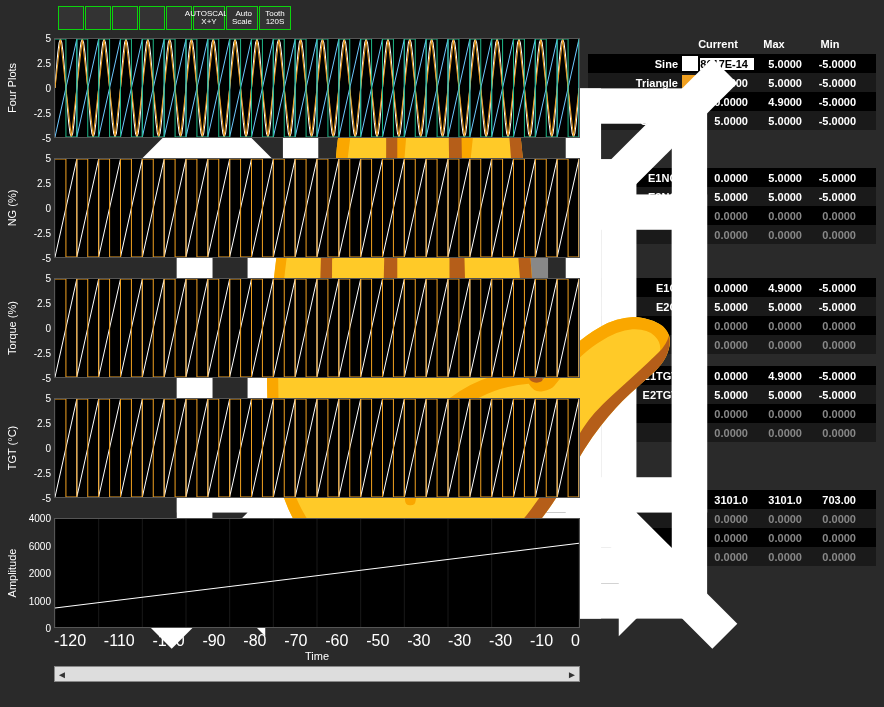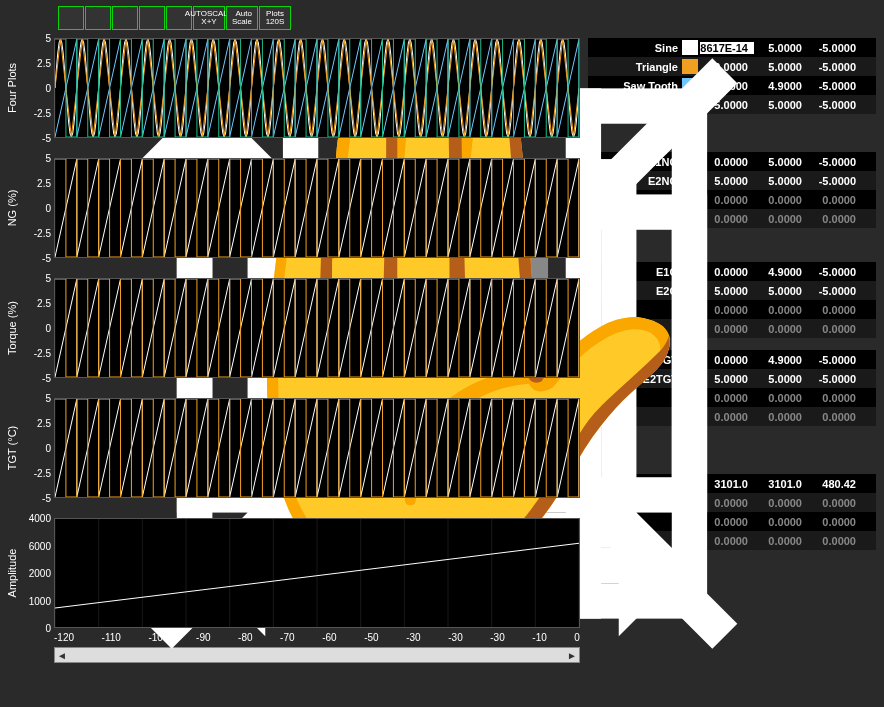--- a/index.html
+++ b/index.html
@@ -72,21 +72,21 @@
   .plot {
     flex: 1;
     background: #000;
     border: 1px solid #555;
     position: relative;
     overflow: hidden;
   }
   .xticks {
     display: flex;
     justify-content: space-between;
-    font-size: 10px;
+    font-size: 16px;
     padding: 2px 0 0 54px;
     text-align: right;
   }
   .xlabel {
     text-align: center;
     font-size: 11px;
     padding-left: 54px;
   }
   .scrollbar {
     margin: 4px 0 0 54px;
@@ -150,21 +150,21 @@
         <line x1="2" y1="18" x2="6" y2="14" stroke="#fff"></line>
         <line x1="18" y1="18" x2="14" y2="14" stroke="#fff"></line>
       </svg></div>
     <div class="tb-btn" style="white-space: pre;"><svg viewBox="0 0 20 20">
         <text x="10" y="14" text-anchor="middle" font-size="14" fill="#fff">✋</text>
       </svg></div>
     <div class="tb-btn wide" style="white-space: pre;">AUTOSCALE
 X+Y</div>
     <div class="tb-btn wide" style="white-space: pre; text-align: right;">Auto
 Scale</div>
-    <div class="tb-btn wide" style="white-space: pre;">Plots
+    <div class="tb-btn wide" style="white-space: pre;">Tooth
 120S</div>
   </div>
 
 <div class="main">
   <div class="left" id="left">
       <div class="plot-row" style="height: 100px;">
         <div class="ylabel">
           <span>Four Plots</span>
         </div>
         <div class="yticks">
@@ -331,26 +331,33 @@
         <span>-80</span>
         <span>-70</span>
         <span>-60</span>
         <span>-50</span>
         <span>-30</span>
         <span>-30</span>
         <span>-30</span>
         <span>-10</span>
         <span>0</span>
       </div>
+      <div class="xlabel">Time</div>
       <div class="scrollbar">
         <span>◄</span>
         <span>►</span>
       </div>
     </div>
   <div class="right" id="right">
+    <div class="data-header">
+      <div class="dh-name"></div>
+      <div class="dh-col">Current</div>
+      <div class="dh-col">Max</div>
+      <div class="dh-col">Min</div>
+    </div>
   <div class="data-table" style="margin-top: 0px; margin-bottom: 0px;">
         <div class="data-row">
           <div class="dr-name">Sine</div>
           <div class="dr-swatch" style="background: rgb(255, 255, 255);"></div>
           <div class="dr-val" style="background: rgb(255, 255, 255); color: rgb(0, 0, 0);">8617E-14</div>
           <div class="dr-val">5.0000</div>
           <div class="dr-val">-5.0000</div>
         </div>
         <div class="data-row">
           <div class="dr-name">Triangle</div>
@@ -463,21 +470,21 @@
           <div class="dr-val dr-dim">0.0000</div>
           <div class="dr-val dr-dim">0.0000</div>
         </div>
       </div>
       <div class="data-table" style="margin-top: 48px; margin-bottom: 0px;">
         <div class="data-row">
           <div class="dr-name">Ramp</div>
           <div class="dr-swatch" style="background: rgb(255, 255, 255);"></div>
           <div class="dr-val">3101.0</div>
           <div class="dr-val">3101.0</div>
-          <div class="dr-val">480.42</div>
+          <div class="dr-val">703.00</div>
         </div>
         <div class="data-row">
           <div class="dr-name dr-dim"></div>
           <div class="dr-swatch"></div>
           <div class="dr-val dr-dim">0.0000</div>
           <div class="dr-val dr-dim">0.0000</div>
           <div class="dr-val dr-dim">0.0000</div>
         </div>
         <div class="data-row">
           <div class="dr-name dr-dim"></div>

